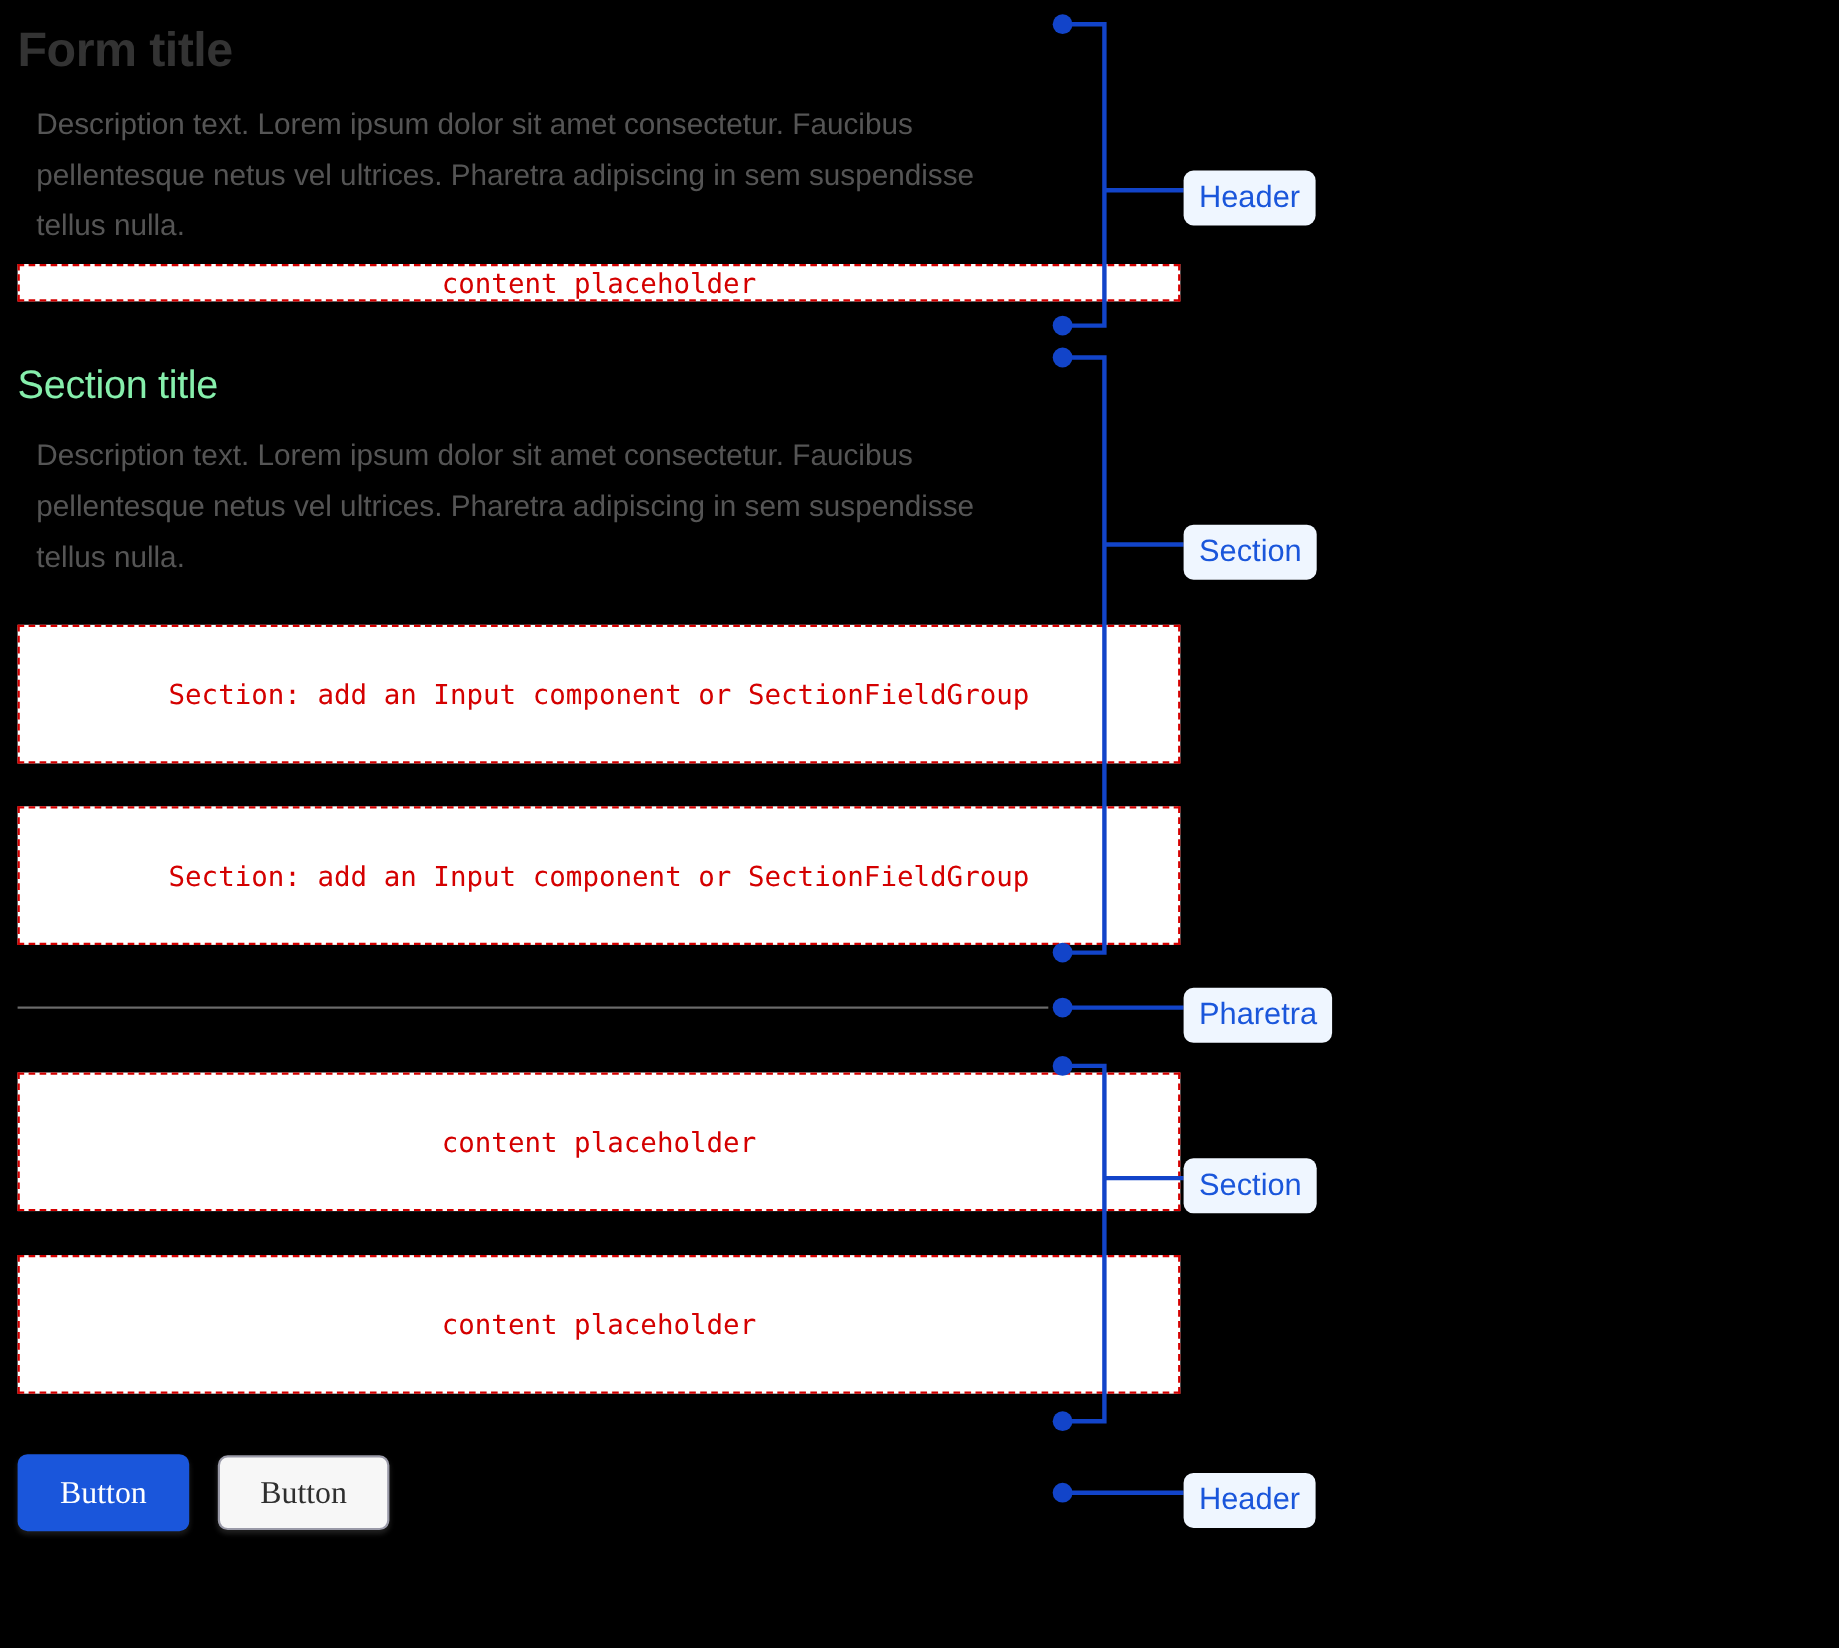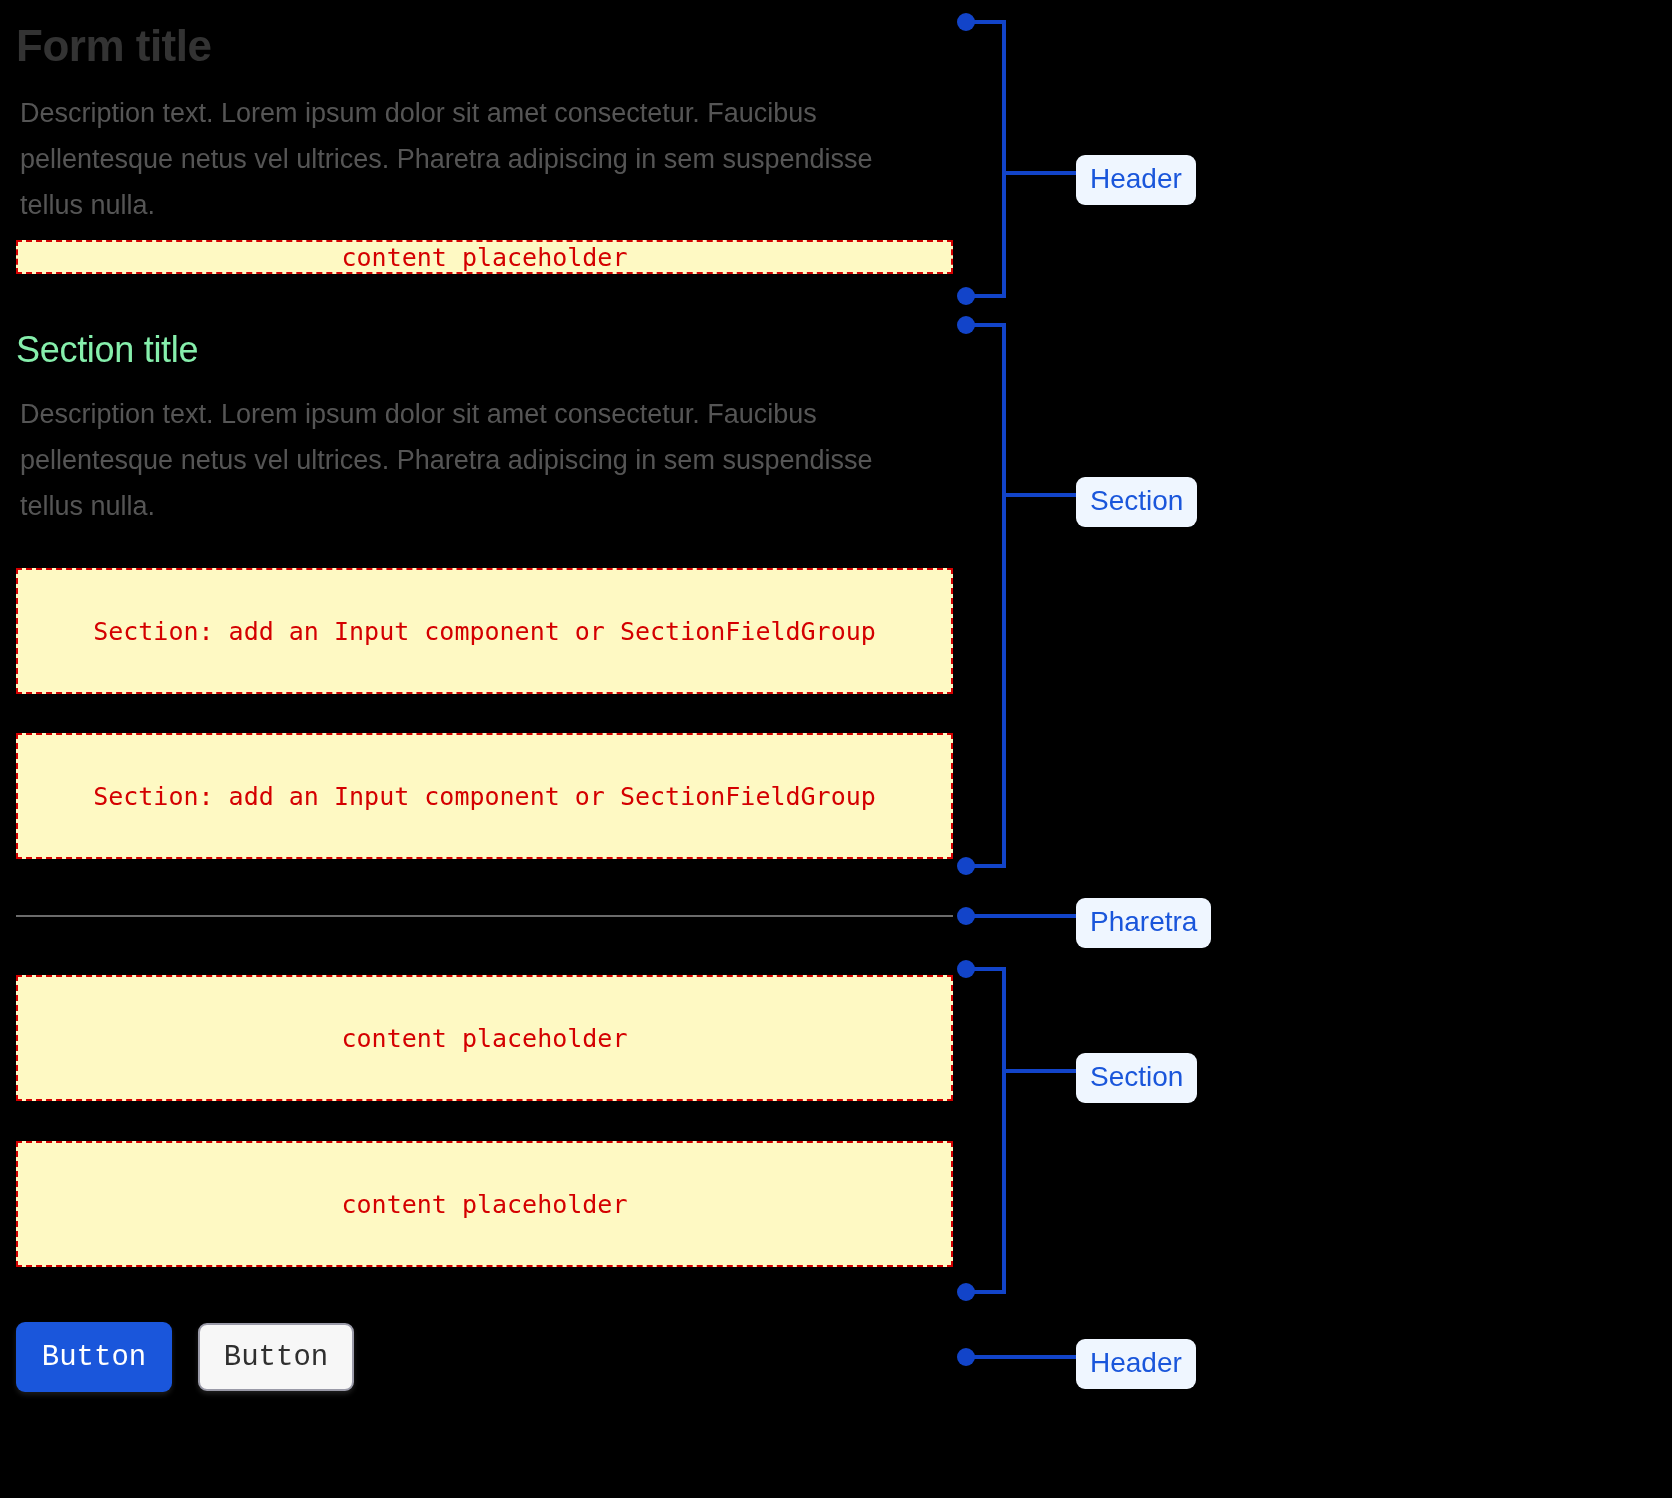--- a/index.html
+++ b/index.html
@@ -44,37 +44,37 @@
     font-size: 36px;
     line-height: 50px;
     font-weight: 400;
     color: #86efac;
     letter-spacing: -0.3px;
     white-space: nowrap;
   }
 
   .desc {
     position: absolute;
-    left: 4px;
+    left: 17px;
     width: 910px;
     font-size: 27px;
     line-height: 46px;
     font-weight: 400;
     color: #555555;
   }
   .desc-header  { top: 90px; }
   .desc-section { top: 391px; }
 
   
   .ph {
     position: absolute;
     left: 0;
-    width: 937px;
+    width: 1057px;
     box-sizing: border-box;
-    background: #fef9c3;
+    background: #ffffff;
     border: 2px dashed #d40000;
     color: #d40000;
     font-family: "DejaVu Sans Mono", "Liberation Mono", monospace;
     font-size: 25px;
     display: flex;
     align-items: center;
     justify-content: center;
     text-align: center;
   }
 
@@ -98,21 +98,21 @@
   .footer-bar {
     position: absolute;
     left: 0;
     top: 1322px;
     display: flex;
     align-items: center;
     gap: 26px;
   }
   .btn {
     box-sizing: border-box;
-    font-family: Liberation Mono, monospace;
+    font-family: Liberation Serif, serif;
     font-size: 29px;
     line-height: 1;
     border-radius: 9px;
     display: flex;
     align-items: center;
     justify-content: center;
     cursor: pointer;
     user-select: none;
   }
   .btn-primary {

